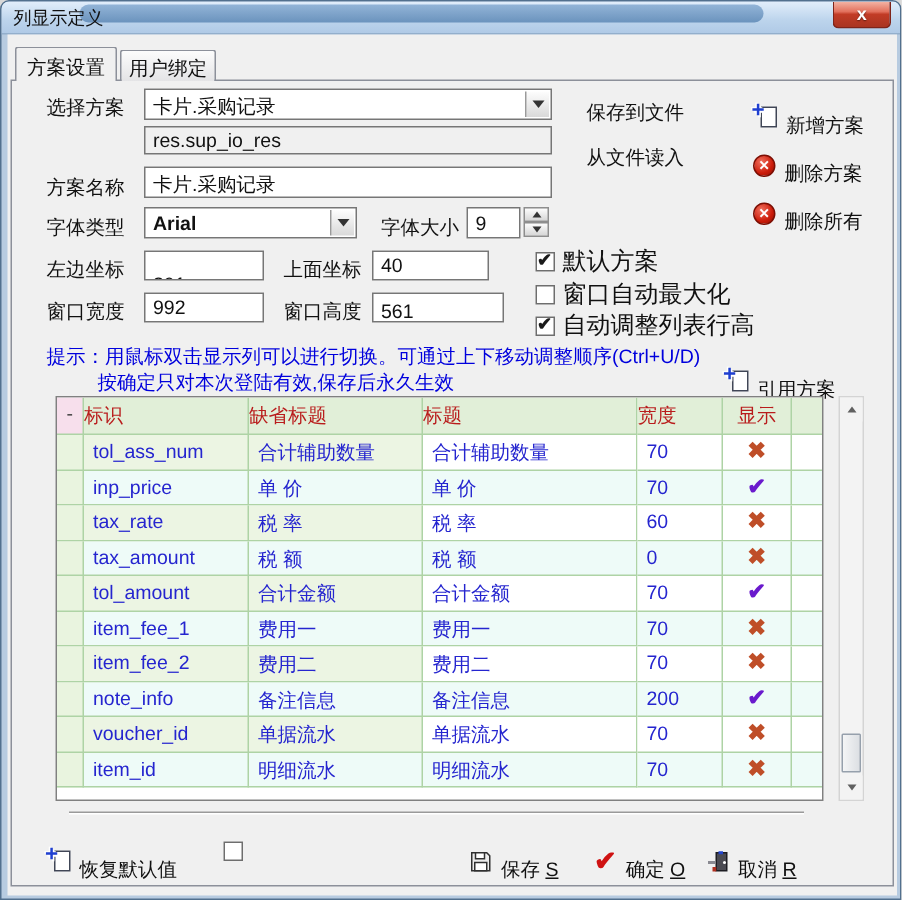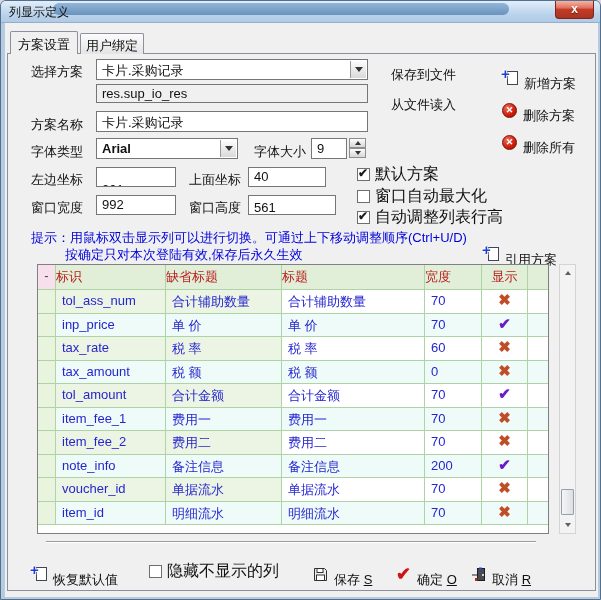--- a/index.html
+++ b/index.html
@@ -372,21 +372,20 @@
   <div class="icon-btn" style="left:30px; top:558px;">
     <span class="newdoc-icon">
         <span class="page"></span>
         <span class="plus">+</span>
       </span>
     <span class="ib-label">恢复默认值</span>
   </div>
 
   <div class="win-checkbox" style="left:148px; top:560px;">
     <span class="cb-box"></span>
-    <span class="cb-label">隐藏不显示的列</span>
   </div>
 
   <div class="icon-btn" style="left:312px; top:558px;">
     <svg width="15" height="15" viewBox="0 0 15 15">
       <path d="M1.5 1.5 h10 l2 2 v10 h-12 z" fill="#ececec" stroke="#303030"></path>
       <rect x="4" y="1.5" width="6" height="4" fill="#fff" stroke="#303030"></rect>
       <rect x="3.5" y="8" width="8" height="5.5" fill="#fff" stroke="#303030"></rect>
     </svg>
     <span class="ib-label"><span>保存</span> <span class="ul">S</span></span>
   </div>

